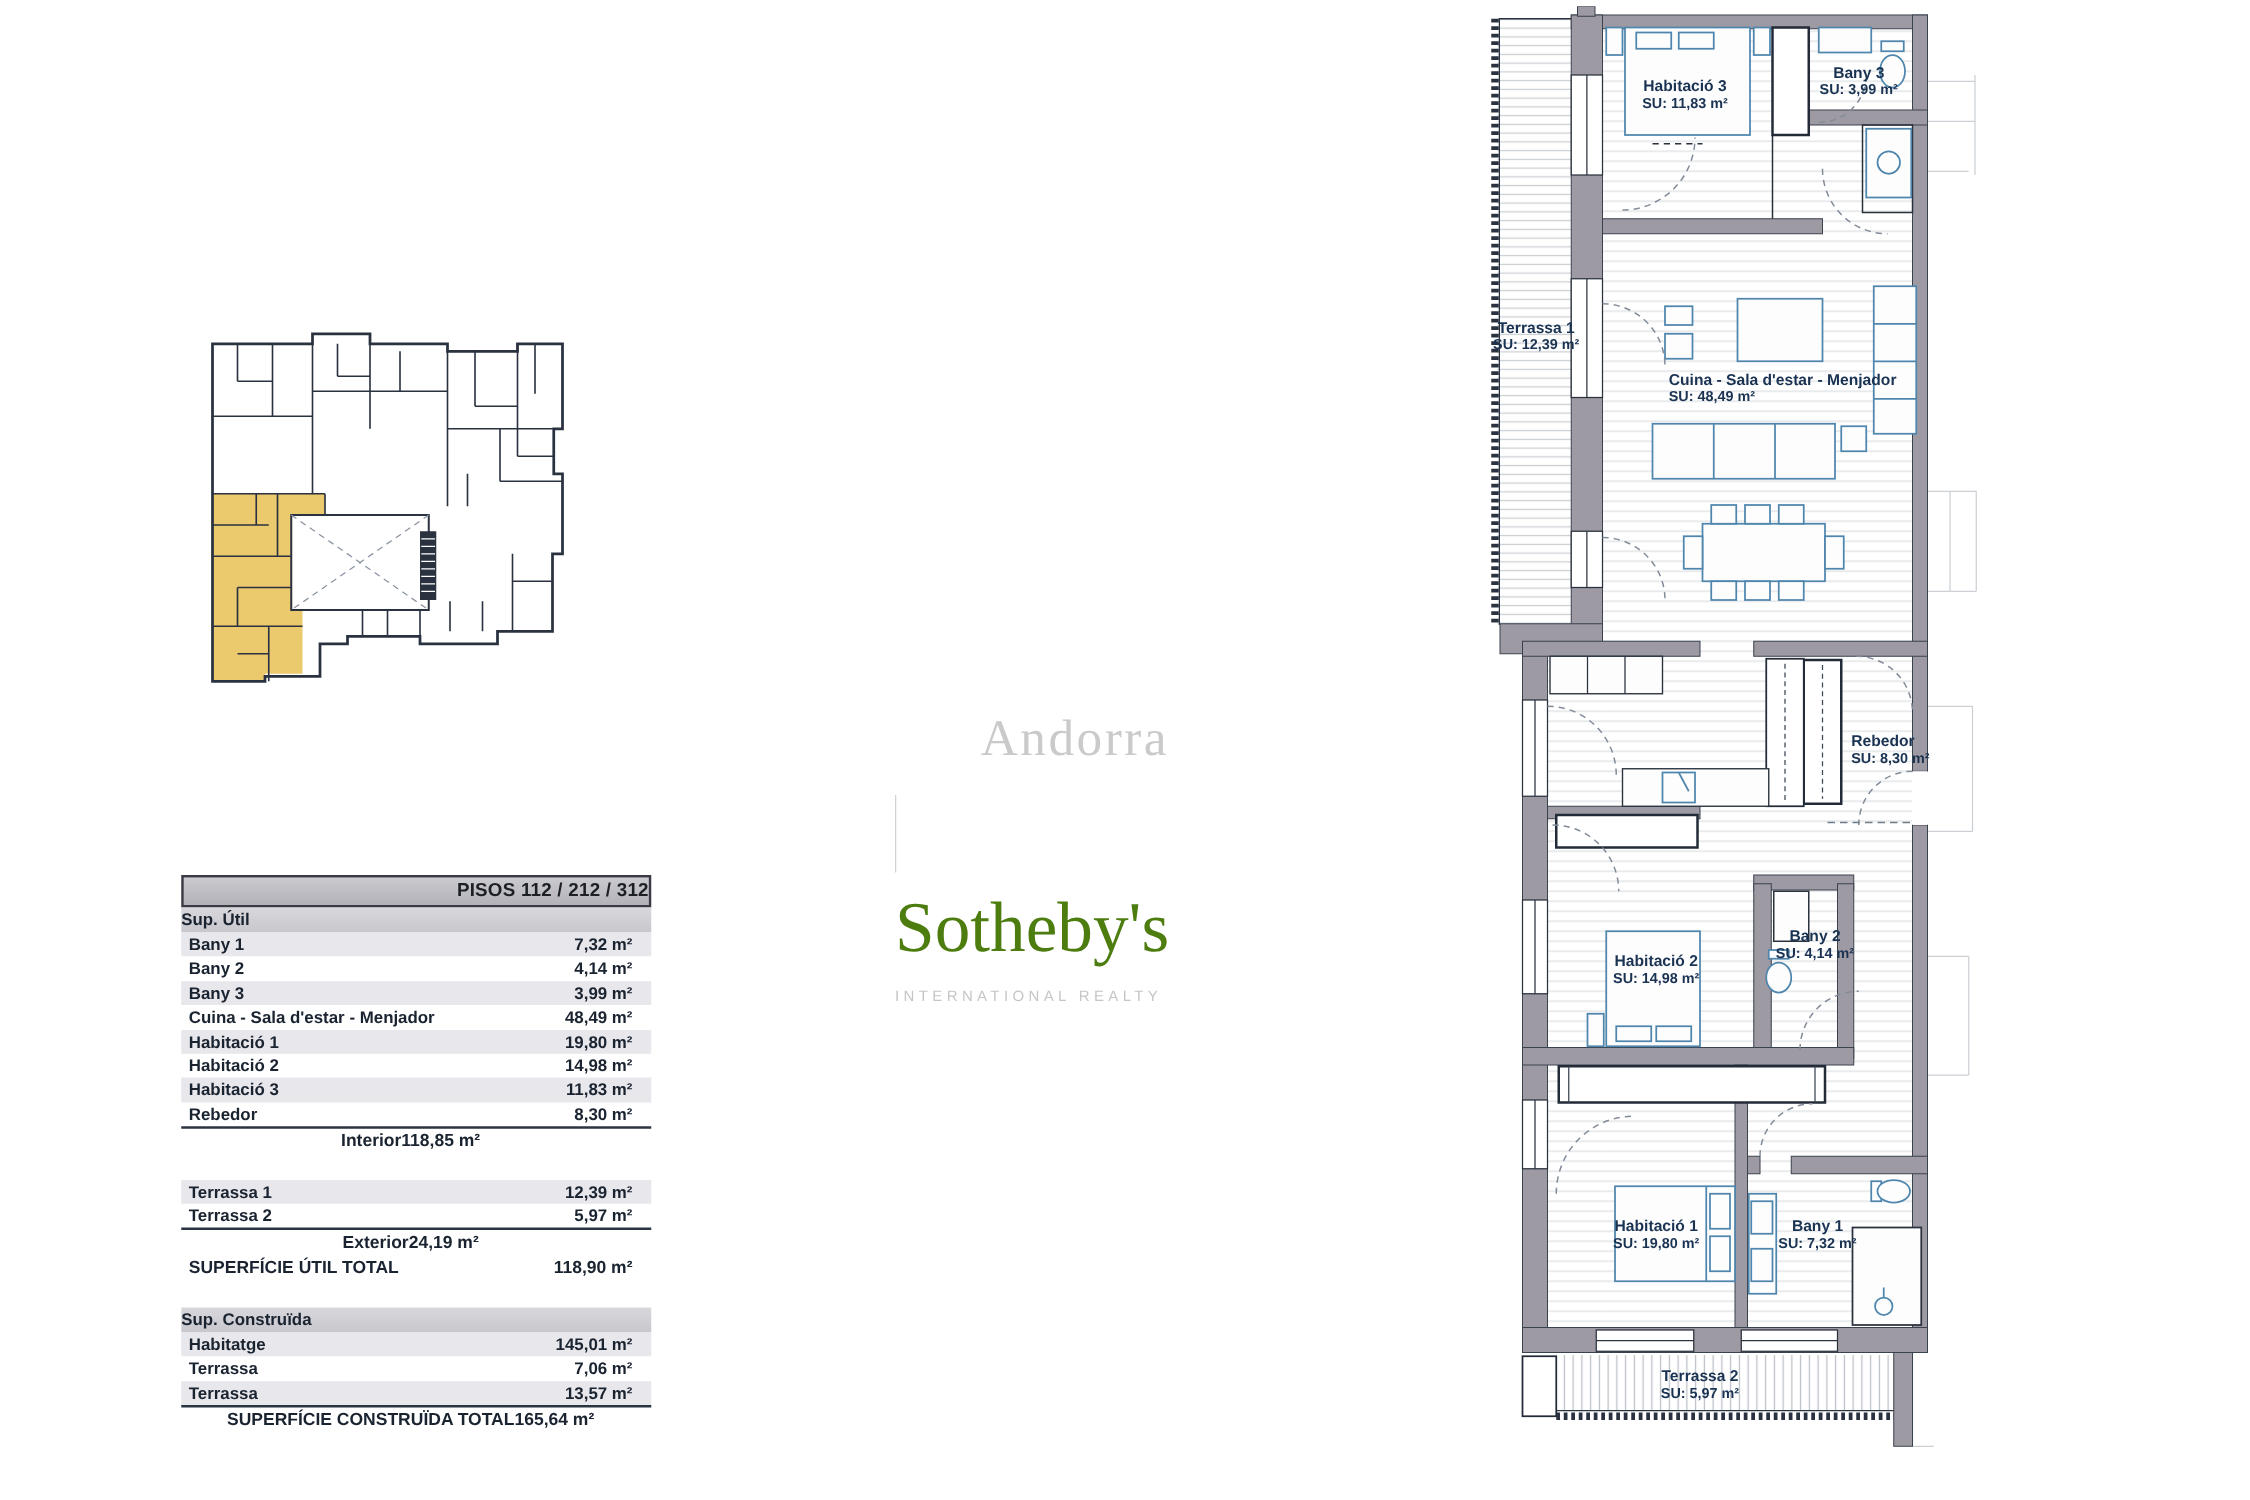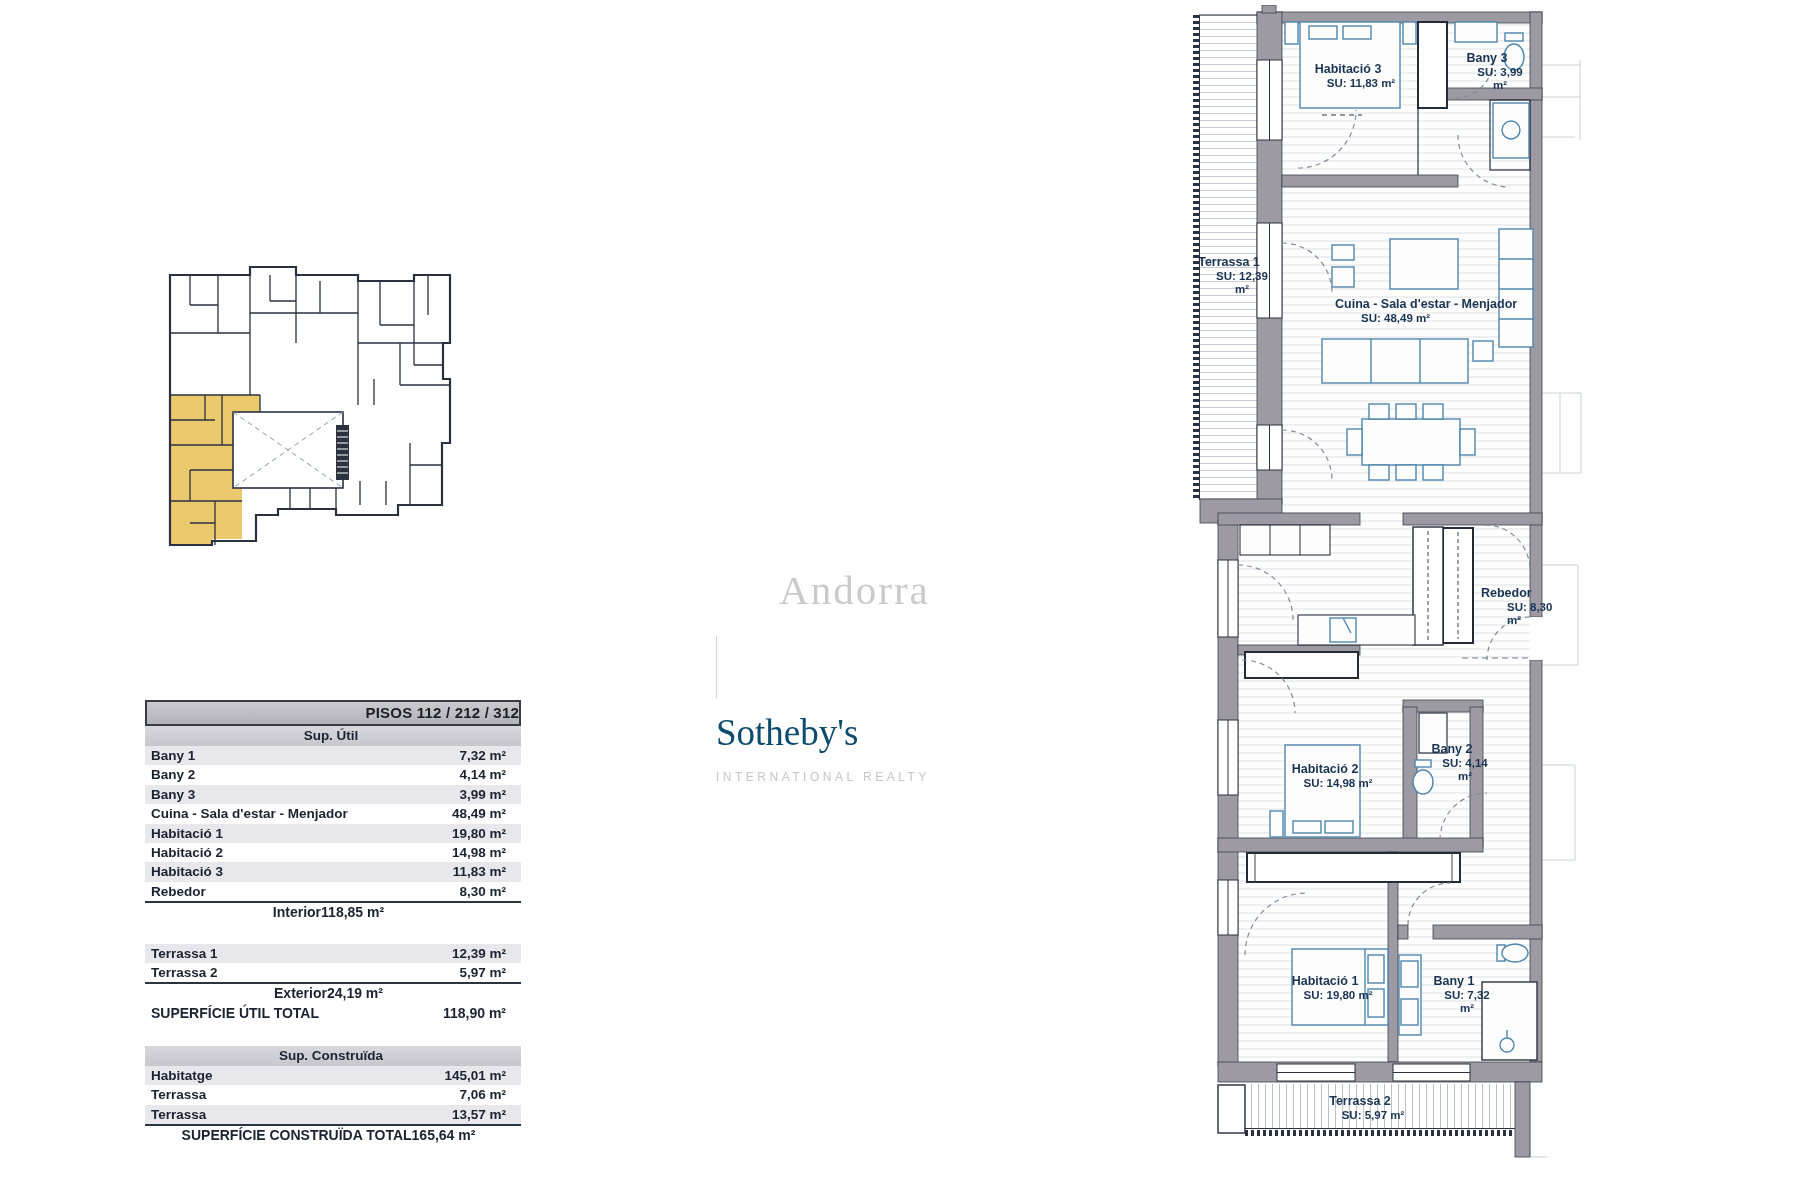--- a/index.html
+++ b/index.html
@@ -9,44 +9,44 @@
     color:#1b2430;
   }
   
   .miniplan{position:absolute;left:160px;top:255px;width:300px;height:292px;}
   
   .logo{position:absolute;left:716px;top:570px;display:flex;align-items:stretch;gap:16px;
         color:#c9c9c9;font-family:"Liberation Serif", serif;flex-direction:column;}
   .logo-left{font-size:41px;letter-spacing:2px;align-self:flex-end;line-height:1;padding-bottom:9px;color:#cacaca;}
   .logo-divider{width:1px;background:#d2d2d2;height:62px;}
   .logo-right{display:flex;flex-direction:column;}
-  .logo-sothebys{font-size:37px;line-height:1;color:#0c4a6e;}
+  .logo-sothebys{font-size:57px;line-height:1;color:#4d7c0f;}
   .logo-tagline{font-size:12px;letter-spacing:3.5px;color:#c6c6c6;margin-top:19px;
         font-family:"Liberation Sans", sans-serif;}
   
   .areatable{position:absolute;left:145px;width:376px;font-size:13.5px;color:#1a2330;}
   .t-head{height:22px;line-height:22px;text-align:right;font-weight:bold;font-size:15px;
       border:2px solid #3a3a44;background:linear-gradient(180deg,#cbcacf 0%,#b3b2b9 100%);
       color:#1c2026;letter-spacing:.2px;}
-  .t-subhead{height:20px;line-height:20px;text-align:center;font-weight:bold;
+  .t-subhead{height:20px;line-height:20px;text-align:left;font-weight:bold;
       background:linear-gradient(180deg,#d8d7dc 0%,#c8c7cd 100%);padding-right:4px;font-size:13.5px;}
   .trow{display:flex;justify-content:space-between;height:19.4px;line-height:19.4px;font-weight:600;}
   .trow.shaded{background:#e8e7eb;}
   .tlabel{padding-left:6px;white-space:nowrap;}
   .tvalue{padding-right:15px;white-space:nowrap;}
   .trow-total{display:flex;justify-content:space-between;height:19.4px;line-height:19.4px;
       font-weight:bold;font-size:14px;}
   .rule{border-top:2px solid #2b3542;justify-content:center;}
   .tgap{height:21px;}
   
   .mainplan{position:absolute;left:1185px;top:5px;width:400px;height:1160px;}
   .mainplan svg{position:absolute;left:0;top:0;}
   .room-label{position:absolute;color:#1a3352;line-height:1.18;pointer-events:none;}
   .room-label .rname{font-weight:bold;font-size:12.5px;display:block;}
-  .room-label .rsu{font-weight:600;font-size:11.5px;display:block;padding-left:26px;}
+  .room-label .rsu{font-weight:600;font-size:11.5px;display:block;}
   .tac{text-align:center;}
 </style>
 </head>
 <body>
 
 <div class="miniplan">
 <svg width="300" height="292" viewBox="0 0 300 292">
 
   <g>
     <path d="M10 140 H100 V190 H82 V284 H52 V290 H10 Z" fill="#ebc96d"></path>

